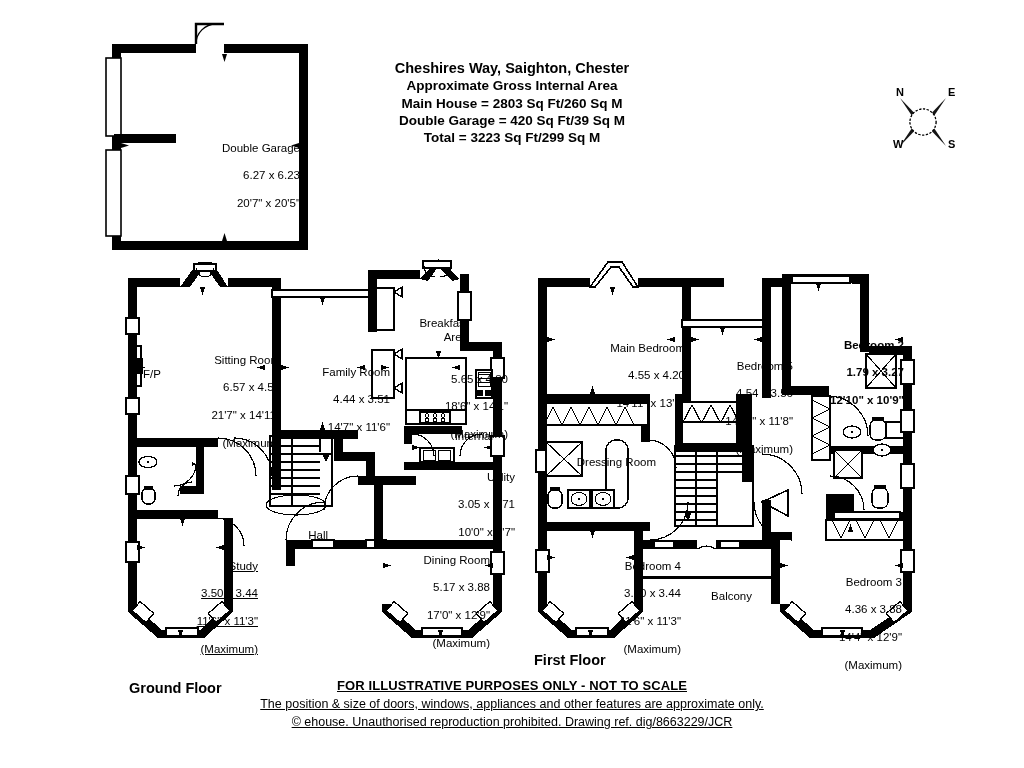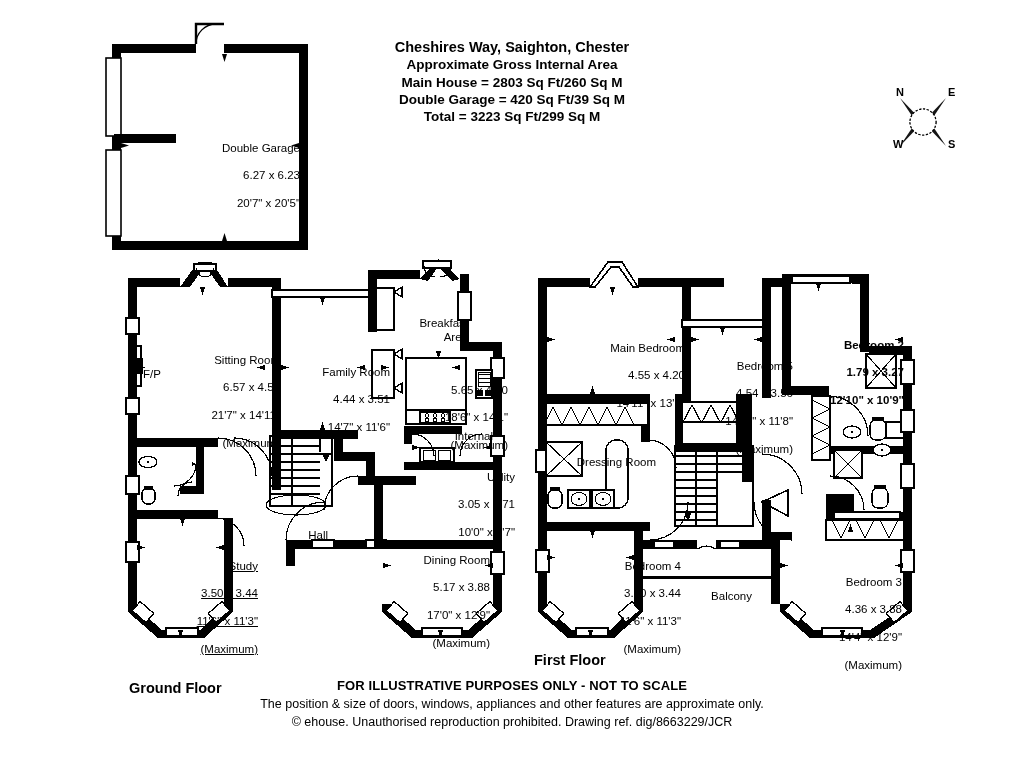--- a/index.html
+++ b/index.html
@@ -3,25 +3,25 @@
 <meta charset="utf-8">
 <title>Floor Plan</title>
 <style>
   html,body{margin:0;padding:0;background:#fff;}
   body{width:1024px;height:768px;overflow:hidden;
        font-family:"Liberation Sans","DejaVu Sans",sans-serif;color:#000;}
   #sheet{position:relative;width:1024px;height:768px;background:#fff;}
   svg{display:block;}
   .ttl{position:absolute;text-align:center;font-weight:bold;line-height:1.27;}
   #title-block{left:362px;top:38px;width:300px;font-size:13.5px;}
-  #title-block .l1{font-size:14.5px;}
+  #title-block .l1{font-size:14.5px;margin-top:21px;}
   .floorlbl{position:absolute;font-weight:bold;font-size:14.5px;}
   #gf-label{left:129px;top:680px;}
   #ff-label{left:534px;top:652px;}
-  #footer{position:absolute;left:0;top:678px;width:1024px;text-align:center;}
+  #footer{position:absolute;left:0;top:678px;width:1024px;text-align:center;text-decoration:underline;}
   #footer .fl1{font-size:13px;font-weight:bold;letter-spacing:.1px;}
   #footer .fl2{font-size:12.5px;margin-top:4px;}
   #footer .fl3{font-size:12.5px;margin-top:4px;}
   .rlab{position:absolute;text-align:right;font-size:11.5px;line-height:1.2;
         white-space:pre-line;}
   .compass-lbl{position:absolute;font-size:11px;font-weight:bold;}
 </style>
 </head>
 <body>
 
@@ -249,21 +249,21 @@
     <div>Family Room</div>
     <div>4.44 x 3.51</div>
     <div>14'7" x 11'6"</div>
   </div>
 
   <div class="rlab" style="left:388px;top:303px;width:80px;">
     <div>Breakfast
 Area</div>
   </div>
 
-  <div class="rlab" style="left:398px;top:370px;width:110px;">
+  <div class="rlab" style="left:398px;top:359px;width:110px;">
     <div>5.65 x 4.30</div>
     <div>18'6" x 14'1"</div>
     <div>(Maximum)</div>
   </div>
   <div class="rlab" style="left:403px;top:416px;width:90px;">
     <div>Internal</div>
   </div>
 
   <div class="rlab" style="left:405px;top:457px;width:110px;">
     <div>Utility</div>

